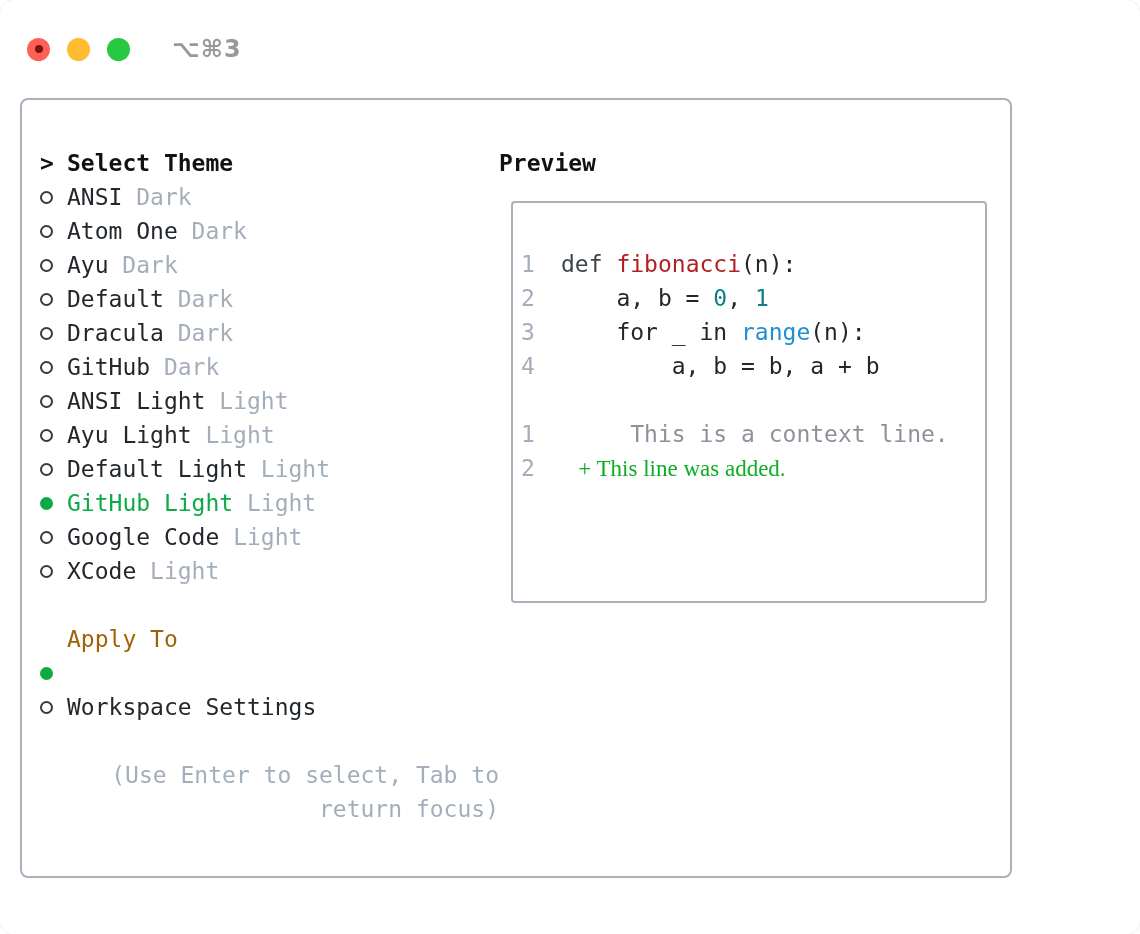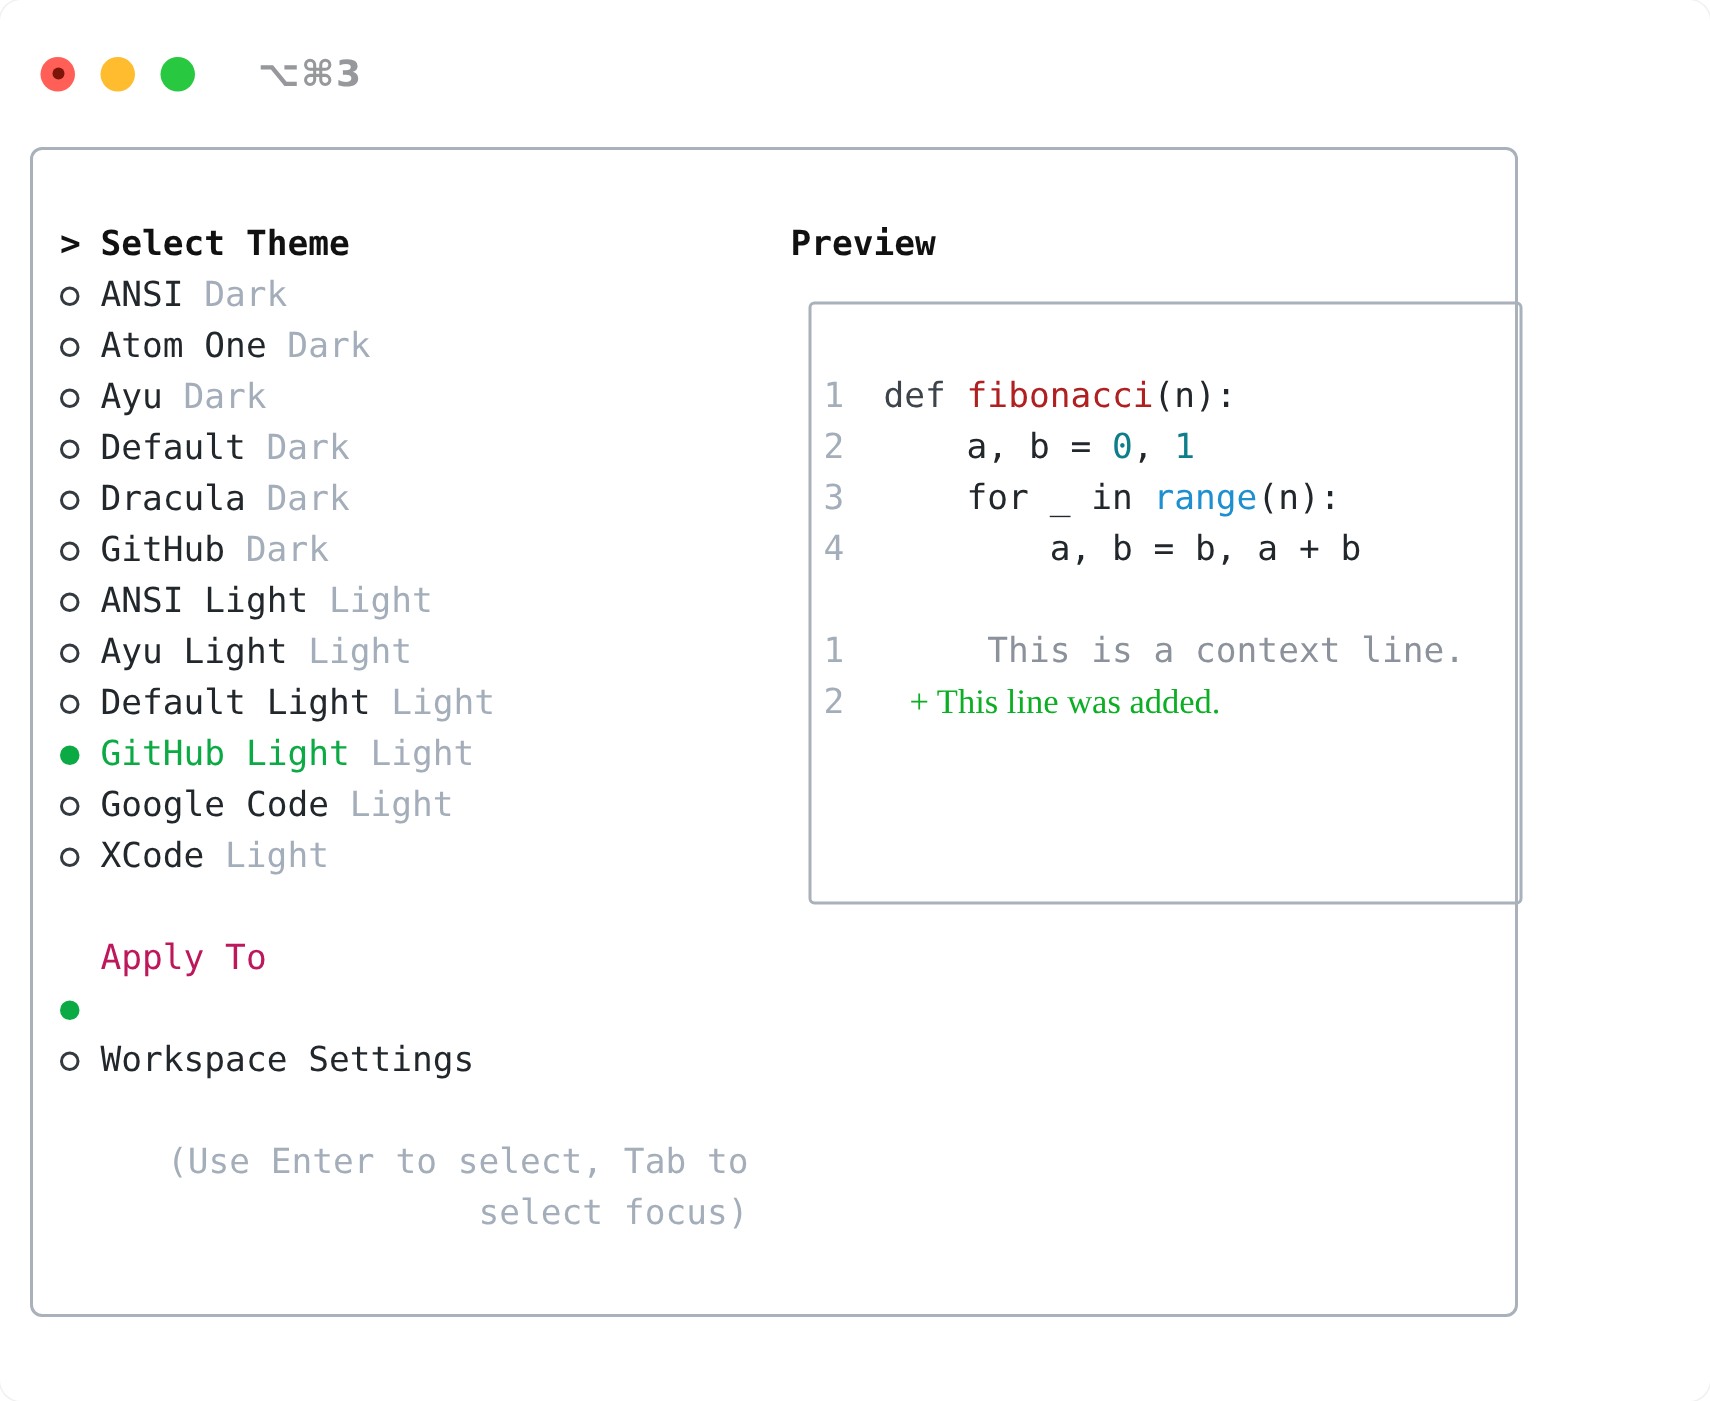--- a/index.html
+++ b/index.html
@@ -16,33 +16,33 @@
   .tl.yellow{margin-left:17px;background:var(--tl_yellow);}
   .tl.green{margin-left:17px;background:var(--tl_green);}
   .shortcut{margin-left:42px;font-family:"DejaVu Sans",sans-serif;font-weight:bold;
             font-size:24px;color:var(--shortcut_gray);letter-spacing:1px;}
 
   
   .content-box{position:absolute;left:20px;top:98px;width:992px;height:780px;box-sizing:border-box;
                border:2px solid var(--border);border-radius:8px;display:flex;
                padding:46px 0 0 18px;font-size:23px;color:var(--dark);}
   .left-panel{width:459px;flex:none;}
-  .right-panel{flex:1;margin-left:28px;}
+  .right-panel{flex:1;}
 
   .row{height:34px;display:flex;align-items:center;white-space:pre;}
   .bullet-col{display:inline-flex;width:27px;flex:none;align-items:center;}
   .prompt{font-weight:bold;color:#111;}
   .header-label{font-weight:bold;color:#111;}
   .radio{width:13px;height:13px;box-sizing:border-box;border:2px solid var(--bullet_outline);
          border-radius:50%;display:inline-block;}
   .radio.sel{background:var(--green);border-color:var(--green);}
   .tname{color:var(--dark);}
   .tname.sel{color:var(--green);}
   .variant{color:var(--muted);margin-left:13.8px;}
-  .apply-label{color:#be185d;}
+  .apply-label{color:#a16207;}
   .help-line{height:34px;line-height:34px;color:var(--muted);white-space:pre;text-align:right;}
   .spacer{height:34px;}
 
   
   .preview-title{height:34px;line-height:34px;font-weight:bold;color:#111;}
   .preview-box{margin-top:21px;margin-left:12px;width:476px;height:402px;box-sizing:border-box;
                border:2px solid var(--border);border-radius:4px;padding:44px 0 12px 8px;overflow:hidden;}
   .pline{height:34px;line-height:34px;white-space:pre;}
   .ln{display:inline-block;width:40px;color:var(--muted);}
   .seg{white-space:pre;}
@@ -91,21 +91,21 @@
         <span class="bullet-col"></span>
         <span class="apply-label">Apply To</span>
       </div>
       <div id="apply-list">
           <div class="row"><span class="bullet-col"><span class="radio sel"></span></span></div>
           <div class="row"><span class="bullet-col"><span class="radio"></span></span><span class="tname">Workspace Settings</span></div>
         </div>
       <div class="spacer"></div>
       <div id="help">
           <div class="help-line">(Use Enter to select, Tab to</div>
-          <div class="help-line">select focus)</div>
+          <div class="help-line">return focus)</div>
         </div>
     </div>
 
     <div class="right-panel">
       <div class="preview-title">Preview</div>
       <div class="preview-box">
         <div id="preview-lines">
             <div class="pline"><span class="ln">1</span><span class="seg kw">def </span><span class="seg fn">fibonacci</span><span class="seg pl">(n):</span></div>
             <div class="pline"><span class="ln">2</span><span class="seg pl">    a, b = </span><span class="seg lit">0</span><span class="seg pl">, </span><span class="seg lit">1</span></div>
             <div class="pline"><span class="ln">3</span><span class="seg pl">    for _ in </span><span class="seg bi">range</span><span class="seg pl">(n):</span></div>

